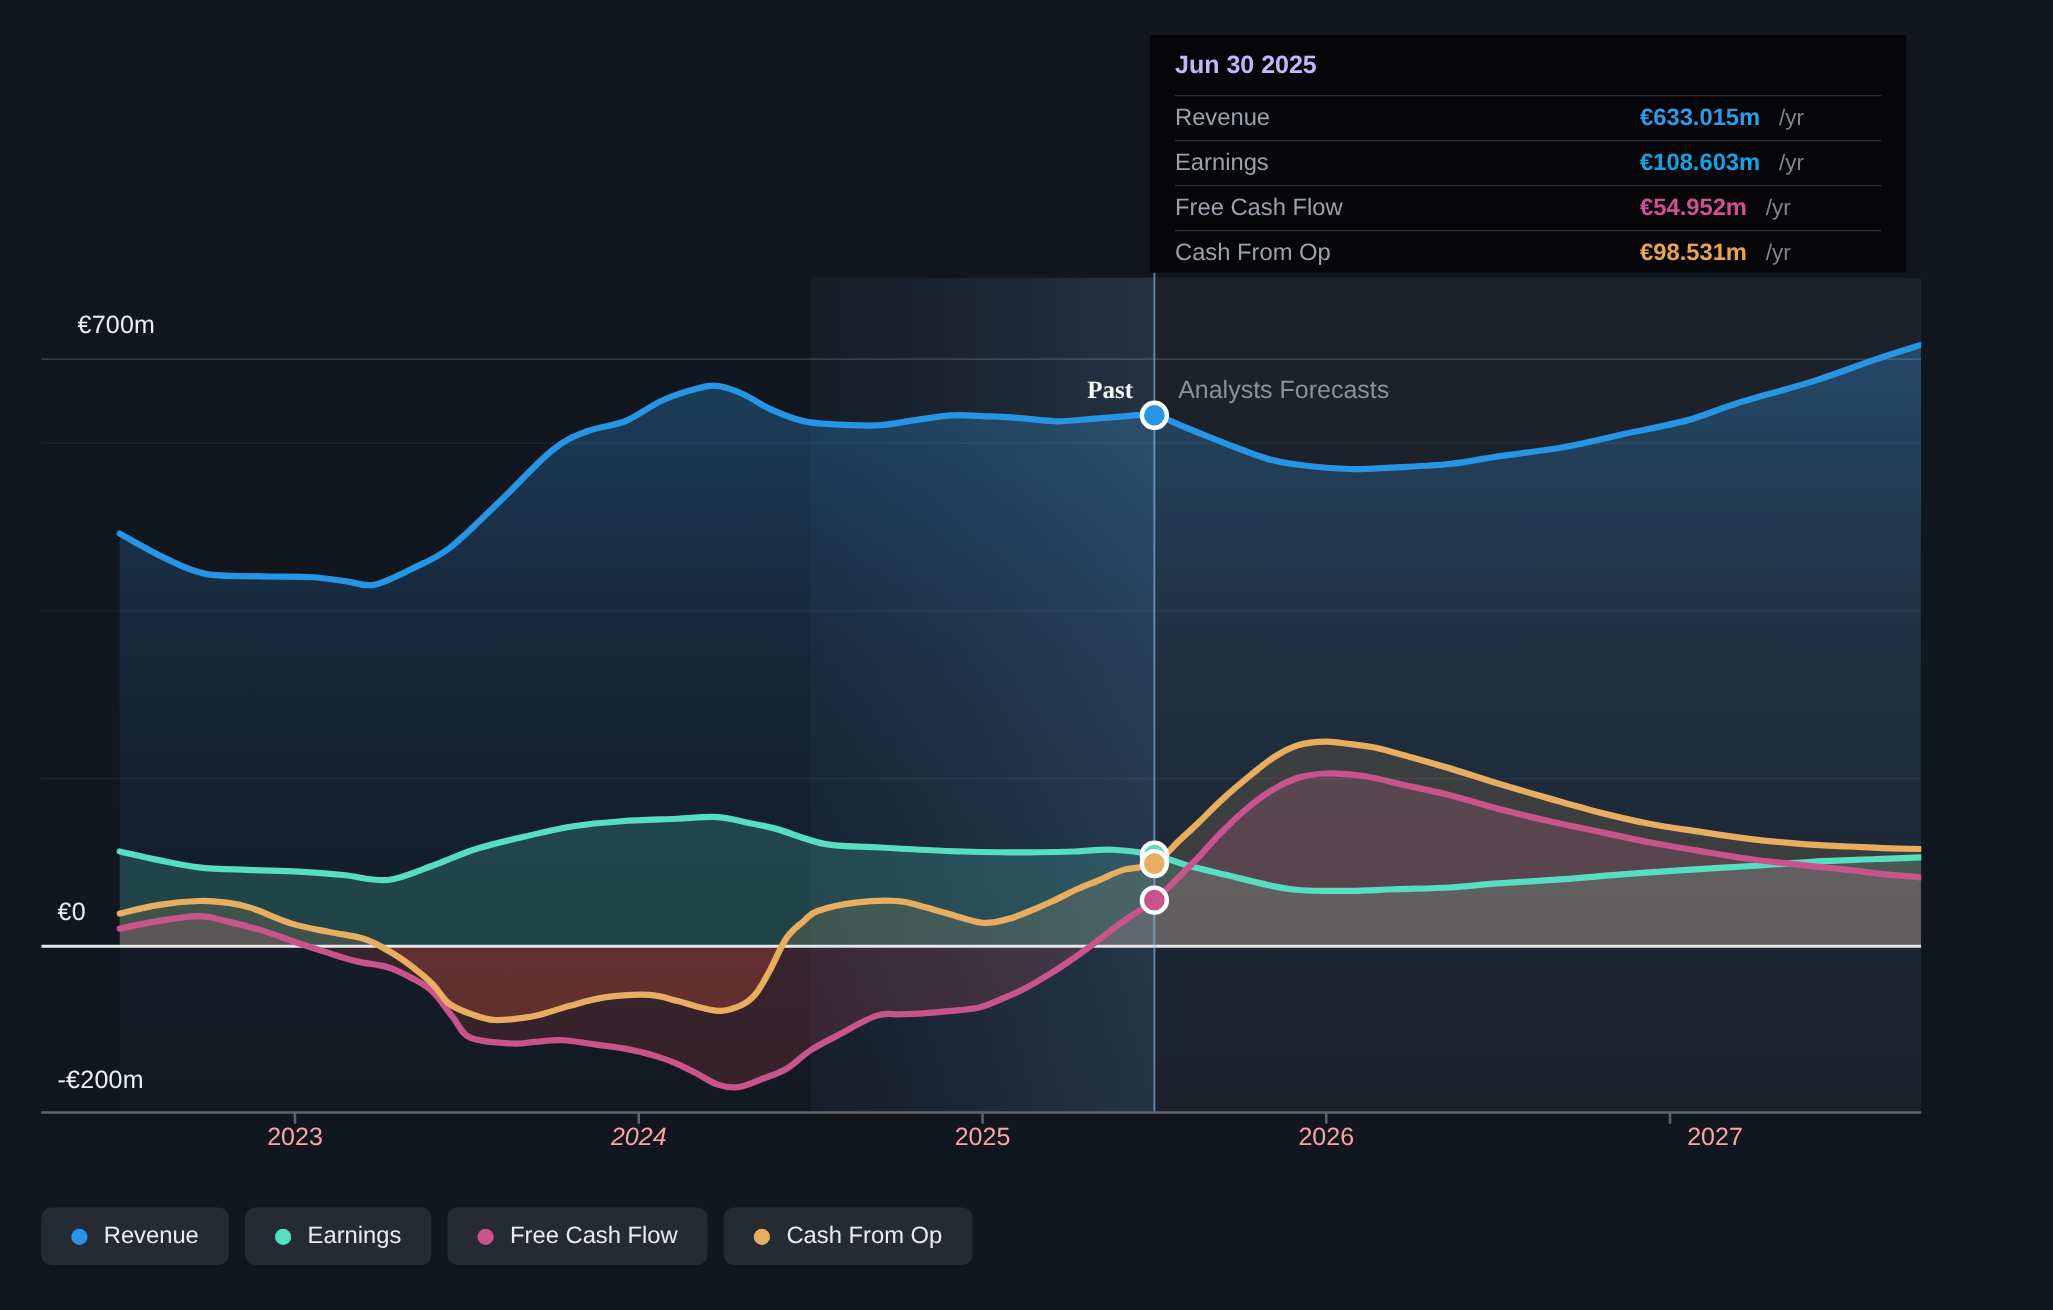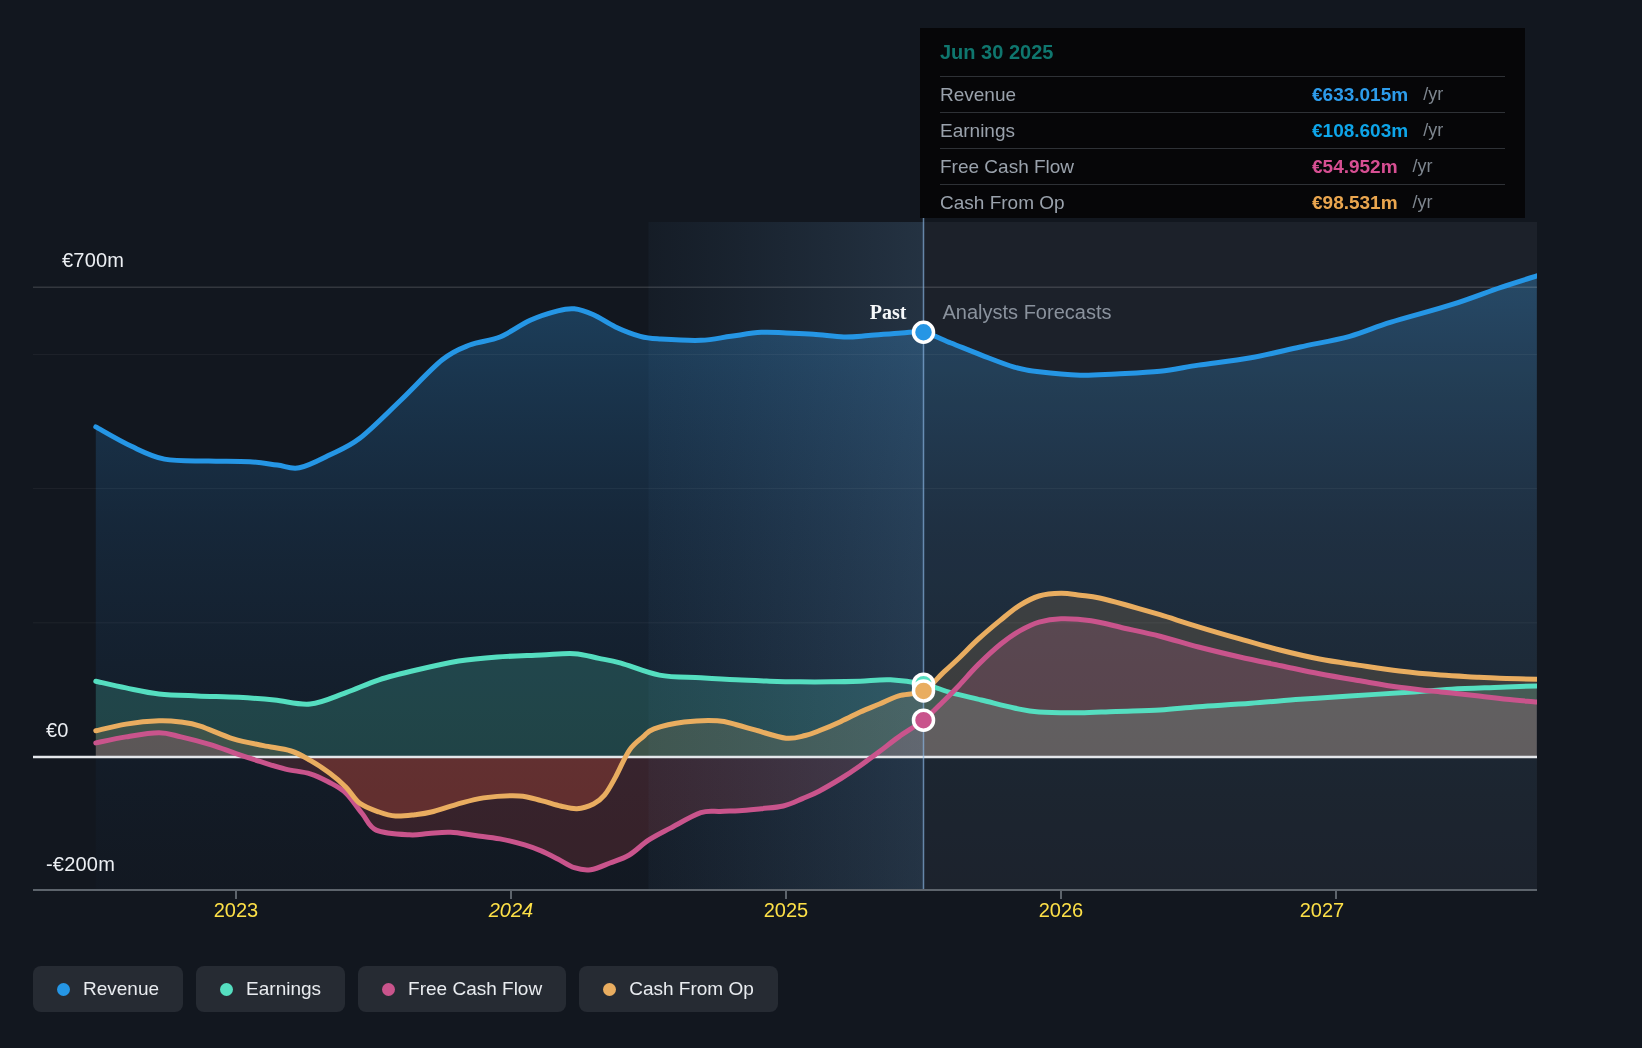--- a/index.html
+++ b/index.html
@@ -9,36 +9,36 @@
     font-family:"Liberation Sans", sans-serif;
     -webkit-font-smoothing:antialiased;
   }
   .stage svg{position:absolute;left:0;top:0;}
   .axis-ylabel{
     position:absolute;left:46px;color:#eceff3;font-size:20px;font-weight:400;
     letter-spacing:.2px;white-space:nowrap;
   }
   .axis-xlabel{
     position:absolute;top:899px;width:90px;margin-left:-45px;text-align:center;
-    color:#fde047;font-size:20px;white-space:nowrap;
+    color:#fca5a5;font-size:20px;white-space:nowrap;
   }
   .lbl-past{
     position:absolute;top:301px;color:#f6f8fa;font-size:20px;font-weight:700;
     transform:translateX(-100%);white-space:nowrap;
   }
   .lbl-forecast{
     position:absolute;top:301px;color:#8a929d;font-size:20px;white-space:nowrap;
   }
   .tooltip{
     position:absolute;left:920px;top:28px;width:605px;height:190px;
     background:#060608;box-sizing:border-box;padding:0 20px;z-index:5;
   }
   .tt-title{
     height:48px;display:flex;align-items:center;
-    color:#0f766e;font-size:20px;font-weight:700;
+    color:#c4b5fd;font-size:20px;font-weight:700;
   }
   .tt-row{
     height:35px;display:flex;align-items:center;position:relative;
     border-top:1px solid #2e3136;
   }
   .tt-label{color:#9aa2ac;font-size:19px;}
   .tt-valwrap{position:absolute;left:372px;display:flex;align-items:flex-start;gap:15px;}
   .tt-value{font-size:19px;font-weight:700;}
   .tt-suffix{color:#7e868f;font-size:18px;}
   .legend{
@@ -110,21 +110,21 @@
     </svg>
 
   <div class="axis-ylabel" style="top: 249.3px; margin-left: 16px;">€700m</div>
   <div class="axis-ylabel" style="top: 719px;">€0</div>
   <div class="axis-ylabel" style="top: 853.2px;">-€200m</div>
 
   <div class="axis-xlabel" style="left: 236px;">2023</div>
   <div class="axis-xlabel" style="left: 511px; font-style: italic;">2024</div>
   <div class="axis-xlabel" style="left: 786px;">2025</div>
   <div class="axis-xlabel" style="left: 1061px;">2026</div>
-  <div class="axis-xlabel" style="left: 1322px;">2027</div>
+  <div class="axis-xlabel" style="left: 1372px;">2027</div>
 
   <div class="lbl-past" id="lbl-past" style="left: 906.5px; font-family: Liberation Serif, serif;">Past</div>
   <div class="lbl-forecast" id="lbl-forecast" style="left: 942.5px;">Analysts Forecasts</div>
 
   <div class="tooltip">
     <div class="tt-title">Jun 30 2025</div>
     <div class="tt-row">
       <span class="tt-label">Revenue</span>
       <span class="tt-valwrap">
         <span class="tt-value" style="color: rgb(45, 156, 235);">€633.015m</span>

